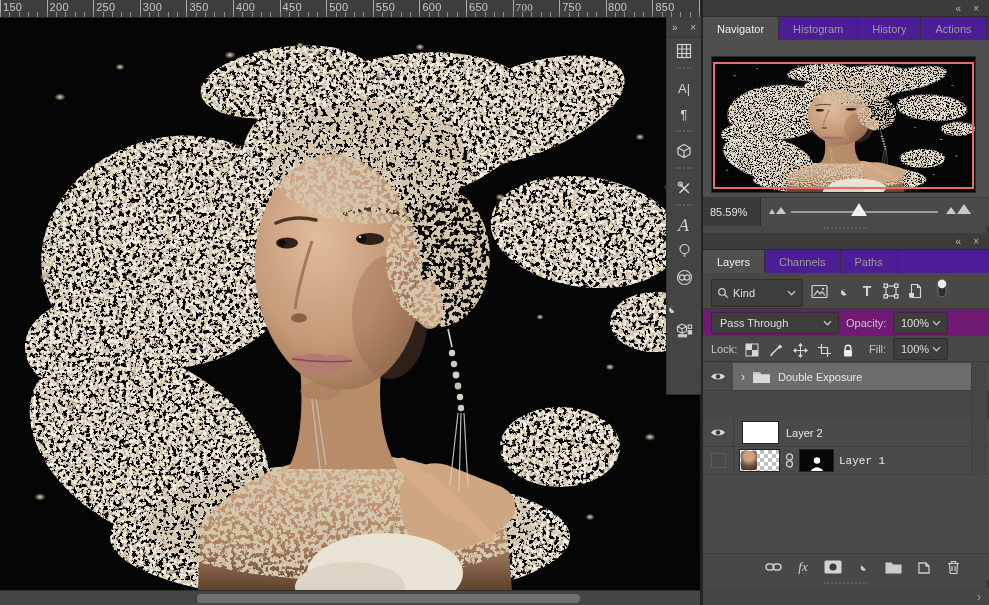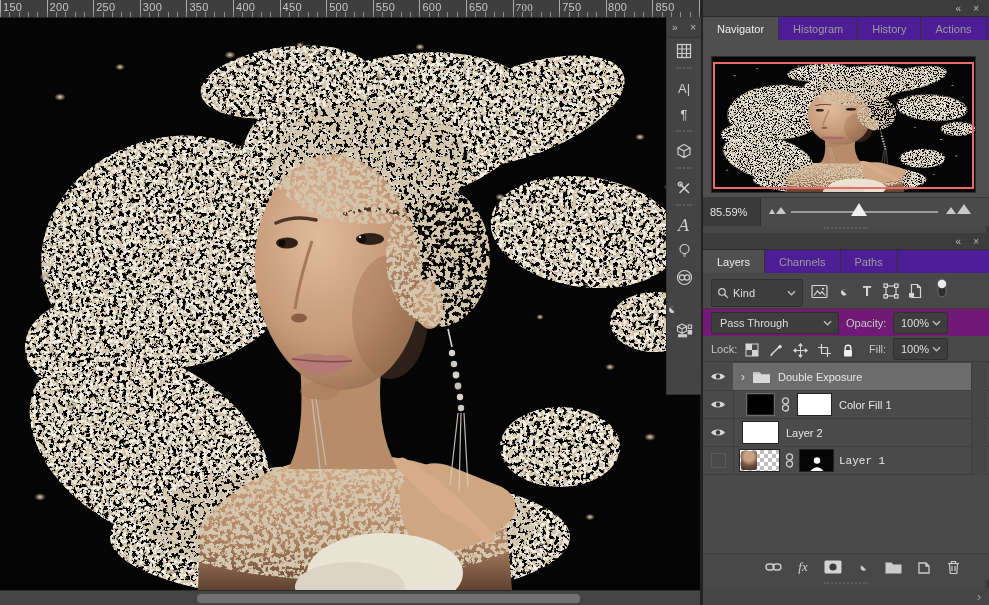--- a/index.html
+++ b/index.html
@@ -494,39 +494,20 @@
       <div class="abs rowcontent sel">
         <span style="color:#dedede;font-size:12px;">›</span>
         <svg width="19" height="15" viewBox="0 0 19 15">
           <path d="M1,3 h6.5 l1.8,2.2 H18 V14 H1 Z" fill="#d9d9d9"></path>
             <path d="M1,3 h6.5 l1.8,2.2 H1 Z" fill="#c3c3c3"></path>
         </svg>
         <span class="lname">Double Exposure</span>
       </div>
     </div>
 
-    <div class="lrow" style="top:391px;">
-      <div class="abs eyecell">
-        <svg width="16" height="11" viewBox="0 0 16 11">
-          <path d="M1,5.5 C3.5,1.5 12.5,1.5 15,5.5 C12.5,9.5 3.5,9.5 1,5.5 Z" fill="#d6d6d6"></path>
-          <circle cx="8" cy="5.5" r="2.2" fill="#3a3a3a"></circle>
-        </svg>
-      </div>
-      <div class="abs rowcontent" style="padding-left:14px;">
-        <div class="swatch"></div>
-        <span class="linkico">
-          <svg width="9" height="15" viewBox="0 0 9 15" stroke="#cdcdcd" fill="none" stroke-width="1.3">
-            <rect x="1.5" y="0.8" width="6" height="6.2" rx="3"></rect>
-              <rect x="1.5" y="7.8" width="6" height="6.2" rx="3"></rect>
-          </svg>
-        </span>
-        <div class="maskthumb"></div>
-        <span class="lname">Color Fill 1</span>
-      </div>
-    </div>
 
     <div class="lrow" style="top:419px;">
       <div class="abs eyecell">
         <svg width="16" height="11" viewBox="0 0 16 11">
           <path d="M1,5.5 C3.5,1.5 12.5,1.5 15,5.5 C12.5,9.5 3.5,9.5 1,5.5 Z" fill="#d6d6d6"></path>
           <circle cx="8" cy="5.5" r="2.2" fill="#3a3a3a"></circle>
         </svg>
       </div>
       <div class="abs rowcontent" style="padding-left:9px;">
         <div class="whitethumb"></div>

